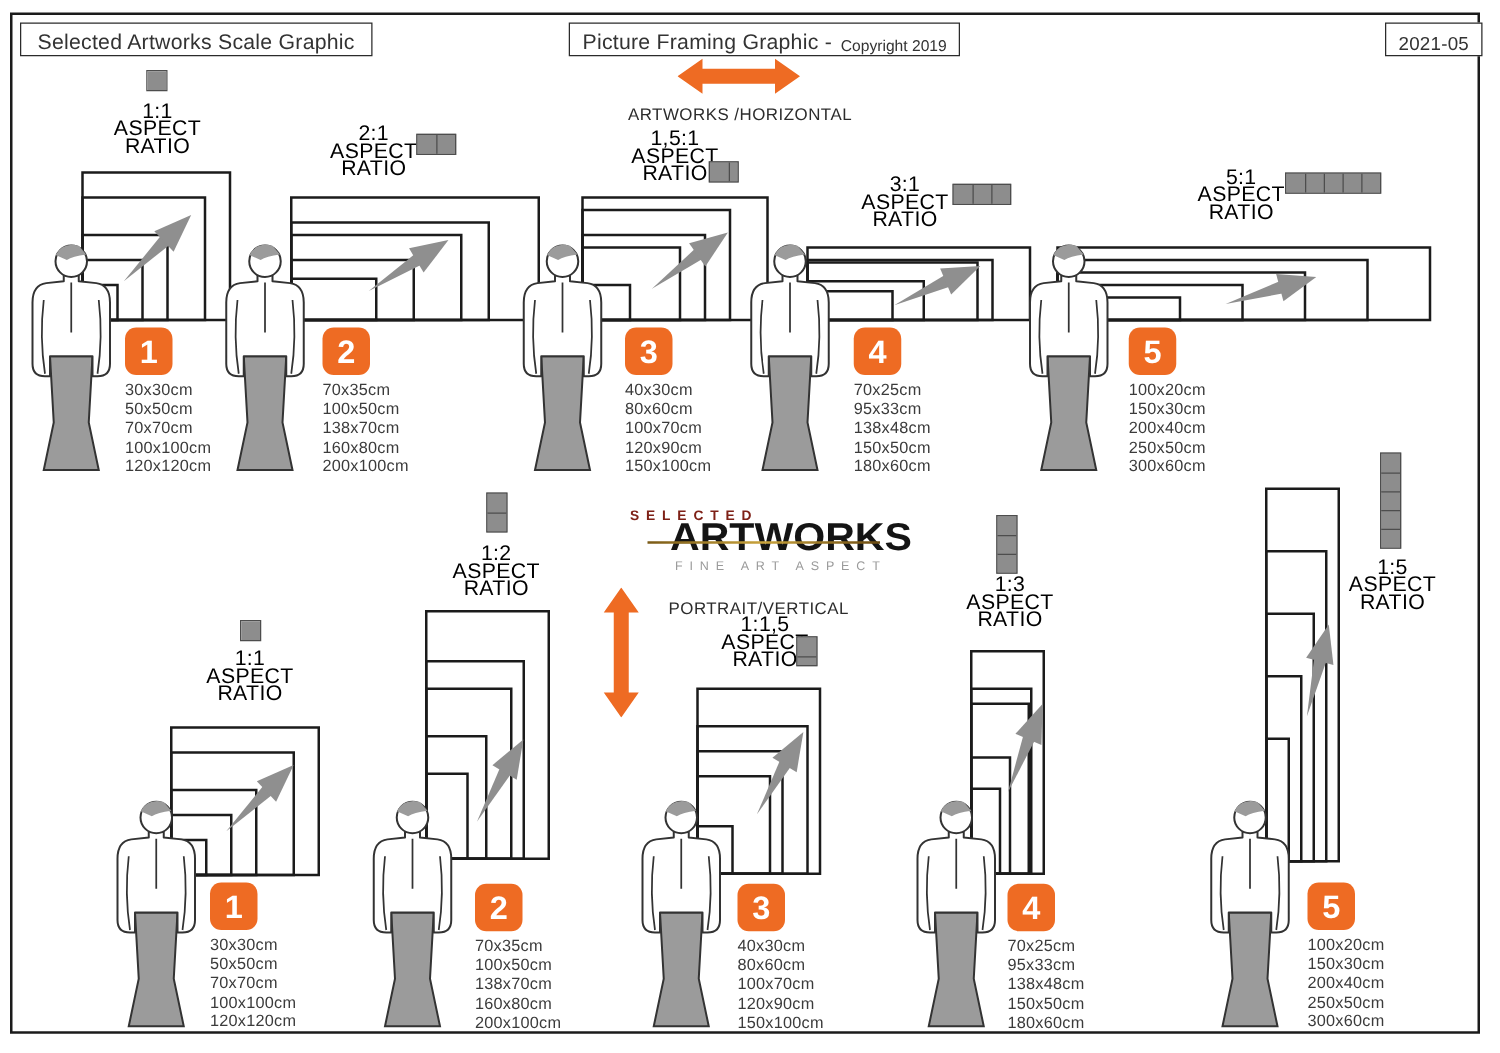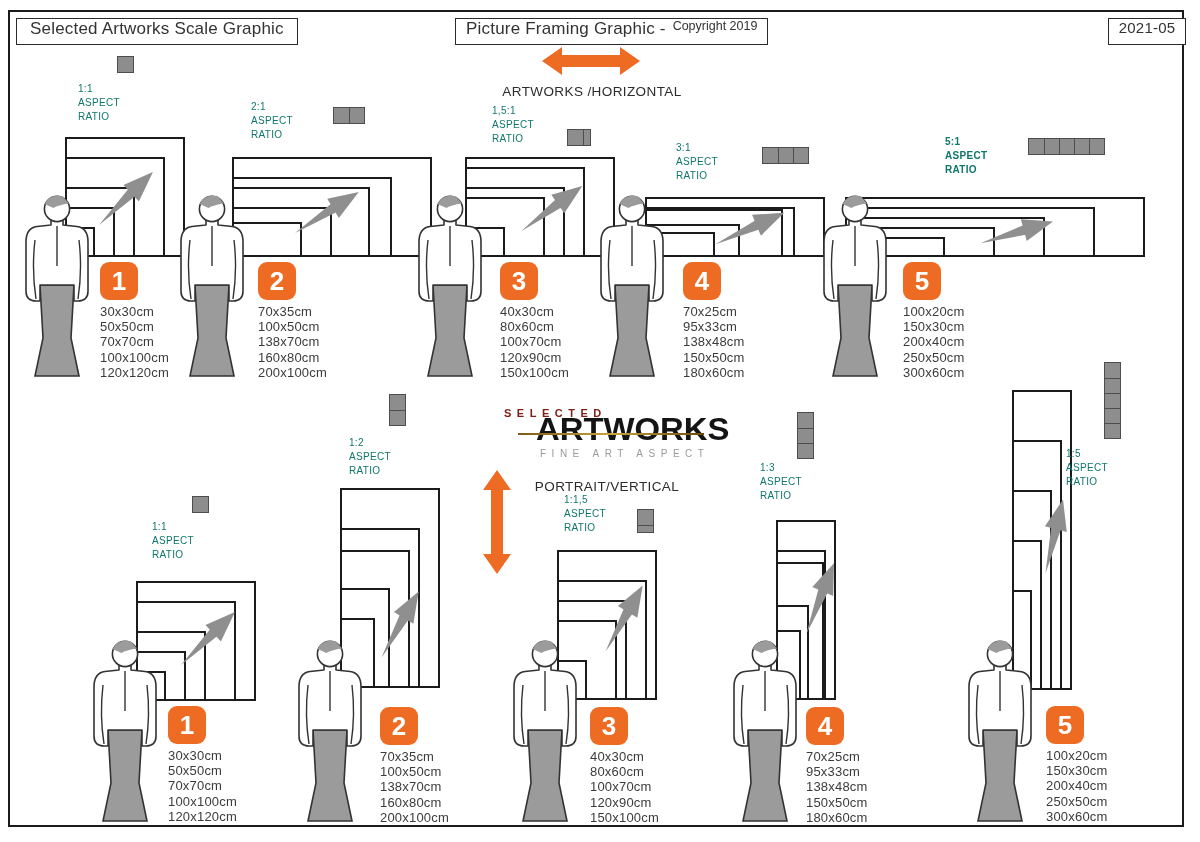--- a/index.html
+++ b/index.html
@@ -3,34 +3,34 @@
 <meta charset="utf-8">
 <style>
   *{margin:0;padding:0;box-sizing:border-box}
   html,body{background:#fff}
   #page{position:relative;width:1200px;height:842px;background:#fff;overflow:hidden;
         font-family:"Liberation Sans",sans-serif;color:#2e2e2e}
   .abs{position:absolute}
   #border-frame{position:absolute;left:8px;top:10px;width:1176px;height:817px;
         border:2px solid #1b1b1b;z-index:0}
   .hbox{position:absolute;height:27px;border:1.7px solid #2b2b2b;background:#fff;
-        display:flex;align-items:flex-start;white-space:nowrap;z-index:6}
+        display:flex;align-items:flex-end;white-space:nowrap;z-index:6}
   .hbox .big{font-size:17px;letter-spacing:.2px;color:#333}
   .hbox .small{font-size:12.5px;margin-left:7px;color:#333}
   .section-label{position:absolute;text-align:center;font-size:13.5px;letter-spacing:.4px;
         color:#2c2c2c;z-index:5}
   .frame{position:absolute;border:2px solid #1b1b1b;z-index:1;background:transparent}
   .figure{position:absolute;z-index:3;width:68px;height:185px}
   .arrow{position:absolute;z-index:2;width:64px;height:64px}
   .badge{position:absolute;z-index:4;width:38px;height:38px;border-radius:9px;
         background:var(--orange,#EE6B23);color:#fff;font-size:26px;font-weight:bold;
         display:flex;align-items:center;justify-content:center}
   .sizes{position:absolute;z-index:4;font-size:13px;line-height:15.2px;color:#3b3b3b;letter-spacing:.2px}
-  .rlabel{position:absolute;z-index:4;width:96px;text-align:left;font-size:10px;
-        line-height:13.8px;letter-spacing:.3px;color:#0f766e}
+  .rlabel{position:absolute;z-index:4;width:96px;text-align:center;font-size:17px;
+        line-height:13.8px;letter-spacing:.3px;color:#000000}
   .cells{position:absolute;z-index:4;display:flex;border:1px solid #4d4d4d;background:var(--icon-gray,#8d8d8d)}
   .cells.v{flex-direction:column}
   .cells .c{background:var(--icon-gray,#8d8d8d);width:15px;height:15px}
   .cells.h .c+.c{border-left:1px solid #4d4d4d}
   .cells.v .c+.c{border-top:1px solid #4d4d4d}
   .cells.h .c.half{width:7px}
   .cells.v .c.half{height:7px}
   
   #logo-selected{position:absolute;left:504px;top:407px;font-size:11px;font-weight:bold;
         letter-spacing:5.5px;color:#7E2016;z-index:5}
@@ -228,21 +228,21 @@
 <path d="M12,45 Q8.5,75 13,104" fill="none" stroke="#333" stroke-width="1.4"></path>
 <path d="M56,45 Q59.5,75 55,104" fill="none" stroke="#333" stroke-width="1.4"></path>
 <path d="M34,31 L34,71" fill="none" stroke="#333" stroke-width="1.4"></path>
 <circle cx="34" cy="14" r="12.6" fill="#fff" stroke="#333" stroke-width="1.6"></circle>
 <path d="M21.5,9 Q27,-1.5 40,1.5 L46,8.5 Q35,10 30.5,13 Z" fill="#9B9B9B"></path>
 </svg></div>
       <div class="arrow" style="left: 985px; top: 200px; transform: rotate(30deg);"><svg width="64" height="64" viewBox="0 0 64 64">
 <polygon points="6,60 34,23 41,30" fill="#8F8F8F"></polygon>
 <polygon points="29,19 58,5 45,35" fill="#8F8F8F"></polygon>
         </svg></div>
-      <div class="rlabel" style="left: 945px; top: 135px; font-weight: bold;">
+      <div class="rlabel" style="left: 945px; top: 135px;">
         <div>5:1</div>
         <div>ASPECT</div>
         <div>RATIO</div>
       </div>
       <div class="cells h" style="left: 1028px; top: 138px;">
         <div class="c"></div>
         <div class="c"></div>
         <div class="c"></div>
         <div class="c"></div>
         <div class="c"></div>

